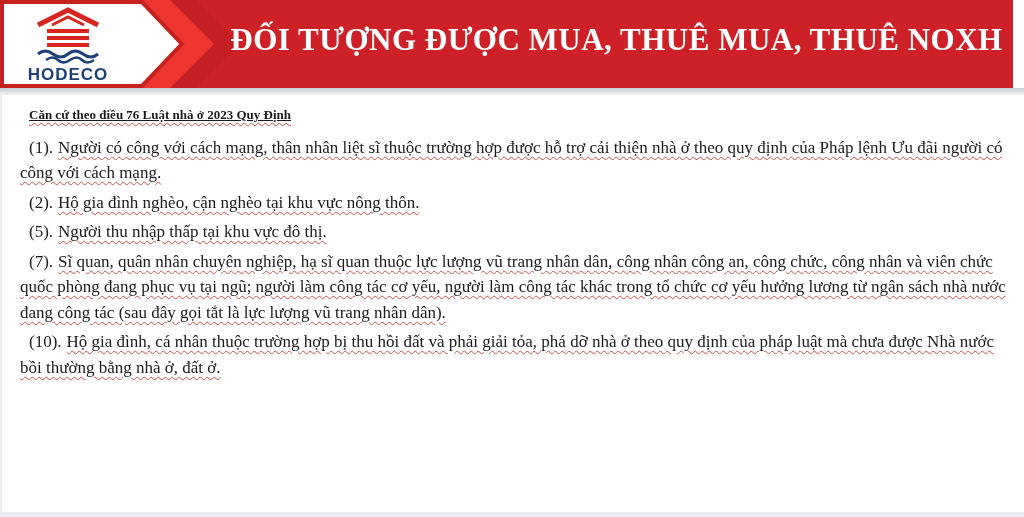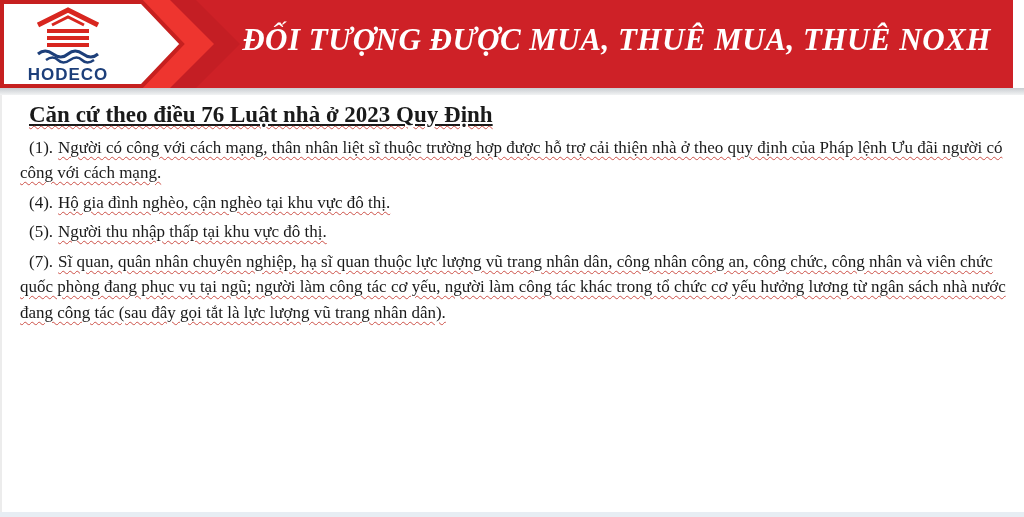--- a/index.html
+++ b/index.html
@@ -22,38 +22,37 @@
   .logo-svg { position: absolute; top: 0; left: 0; width: 240px; height: 88px; }
   .banner-title {
     position: absolute; top: 0; left: 225px; right: 16px; height: 80px;
     display: flex; align-items: center; justify-content: center;
     color: #ffffff;
     font-family: "Liberation Serif", serif;
     font-weight: bold;
     font-size: 31px;
     letter-spacing: 0.5px;
     white-space: nowrap;
-    font-style: italic;
   }
   .divider {
     position: absolute; top: 88px; left: 0; width: 1024px; height: 7px;
     background: linear-gradient(#c9cdd1, #f2f3f4);
   }
 
   
   .content {
     position: absolute; top: 99px; left: 0; right: 0; bottom: 6px;
     padding: 3px 14px 0 20px;
     color: #1a1a1a;
     font-size: 17px;
     line-height: 25.5px;
   }
   .heading {
     font-weight: bold;
-    font-size: 23px;
+    font-size: 13px;
     text-decoration: underline;
     text-decoration-color: #1a1a1a;
     margin: 0 0 7px 0;
     text-indent: 9px;
   }
   .item { margin: 4px 0 3px 0; text-indent: 9px; }
   .item .num { padding-right: 5px; }
   .sp {
     text-decoration-line: underline;
     text-decoration-style: wavy;
@@ -111,19 +110,20 @@
     <div class="banner-title">ĐỐI TƯỢNG ĐƯỢC MUA, THUÊ MUA, THUÊ NOXH</div>
   </div>
 
   <div class="divider"></div>
   <div class="left-edge"></div>
 
   <div class="content">
     <div class="heading"><span class="sp">Căn cứ theo điều 76 Luật nhà ở 2023 Quy Định</span></div>
 
     <p class="item"><span class="num">(1).</span><span class="sp">Người có công với cách mạng, thân nhân liệt sĩ thuộc trường hợp được hỗ trợ cải thiện nhà ở theo quy định của Pháp lệnh Ưu đãi người có công với cách mạng.</span></p>
-    <p class="item"><span class="num">(4).</span><span class="sp">Hộ gia đình nghèo, cận nghèo tại khu vực đô thị.</span></p>
+    <p class="item"><span class="num">(2).</span><span class="sp">Hộ gia đình nghèo, cận nghèo tại khu vực nông thôn.</span></p>
     <p class="item"><span class="num">(5).</span><span class="sp">Người thu nhập thấp tại khu vực đô thị.</span></p>
     <p class="item"><span class="num">(7).</span><span class="sp">Sĩ quan, quân nhân chuyên nghiệp, hạ sĩ quan thuộc lực lượng vũ trang nhân dân, công nhân công an, công chức, công nhân và viên chức quốc phòng đang phục vụ tại ngũ; người làm công tác cơ yếu, người làm công tác khác trong tổ chức cơ yếu hưởng lương từ ngân sách nhà nước đang công tác (sau đây gọi tắt là lực lượng vũ trang nhân dân).</span></p>
+    <p class="item"><span class="num">(10).</span><span class="sp">Hộ gia đình, cá nhân thuộc trường hợp bị thu hồi đất và phải giải tỏa, phá dỡ nhà ở theo quy định của pháp luật mà chưa được Nhà nước bồi thường bằng nhà ở, đất ở.</span></p>
   </div>
 
   <div class="bottom-strip"></div>
 </div>
 
 </body></html>

